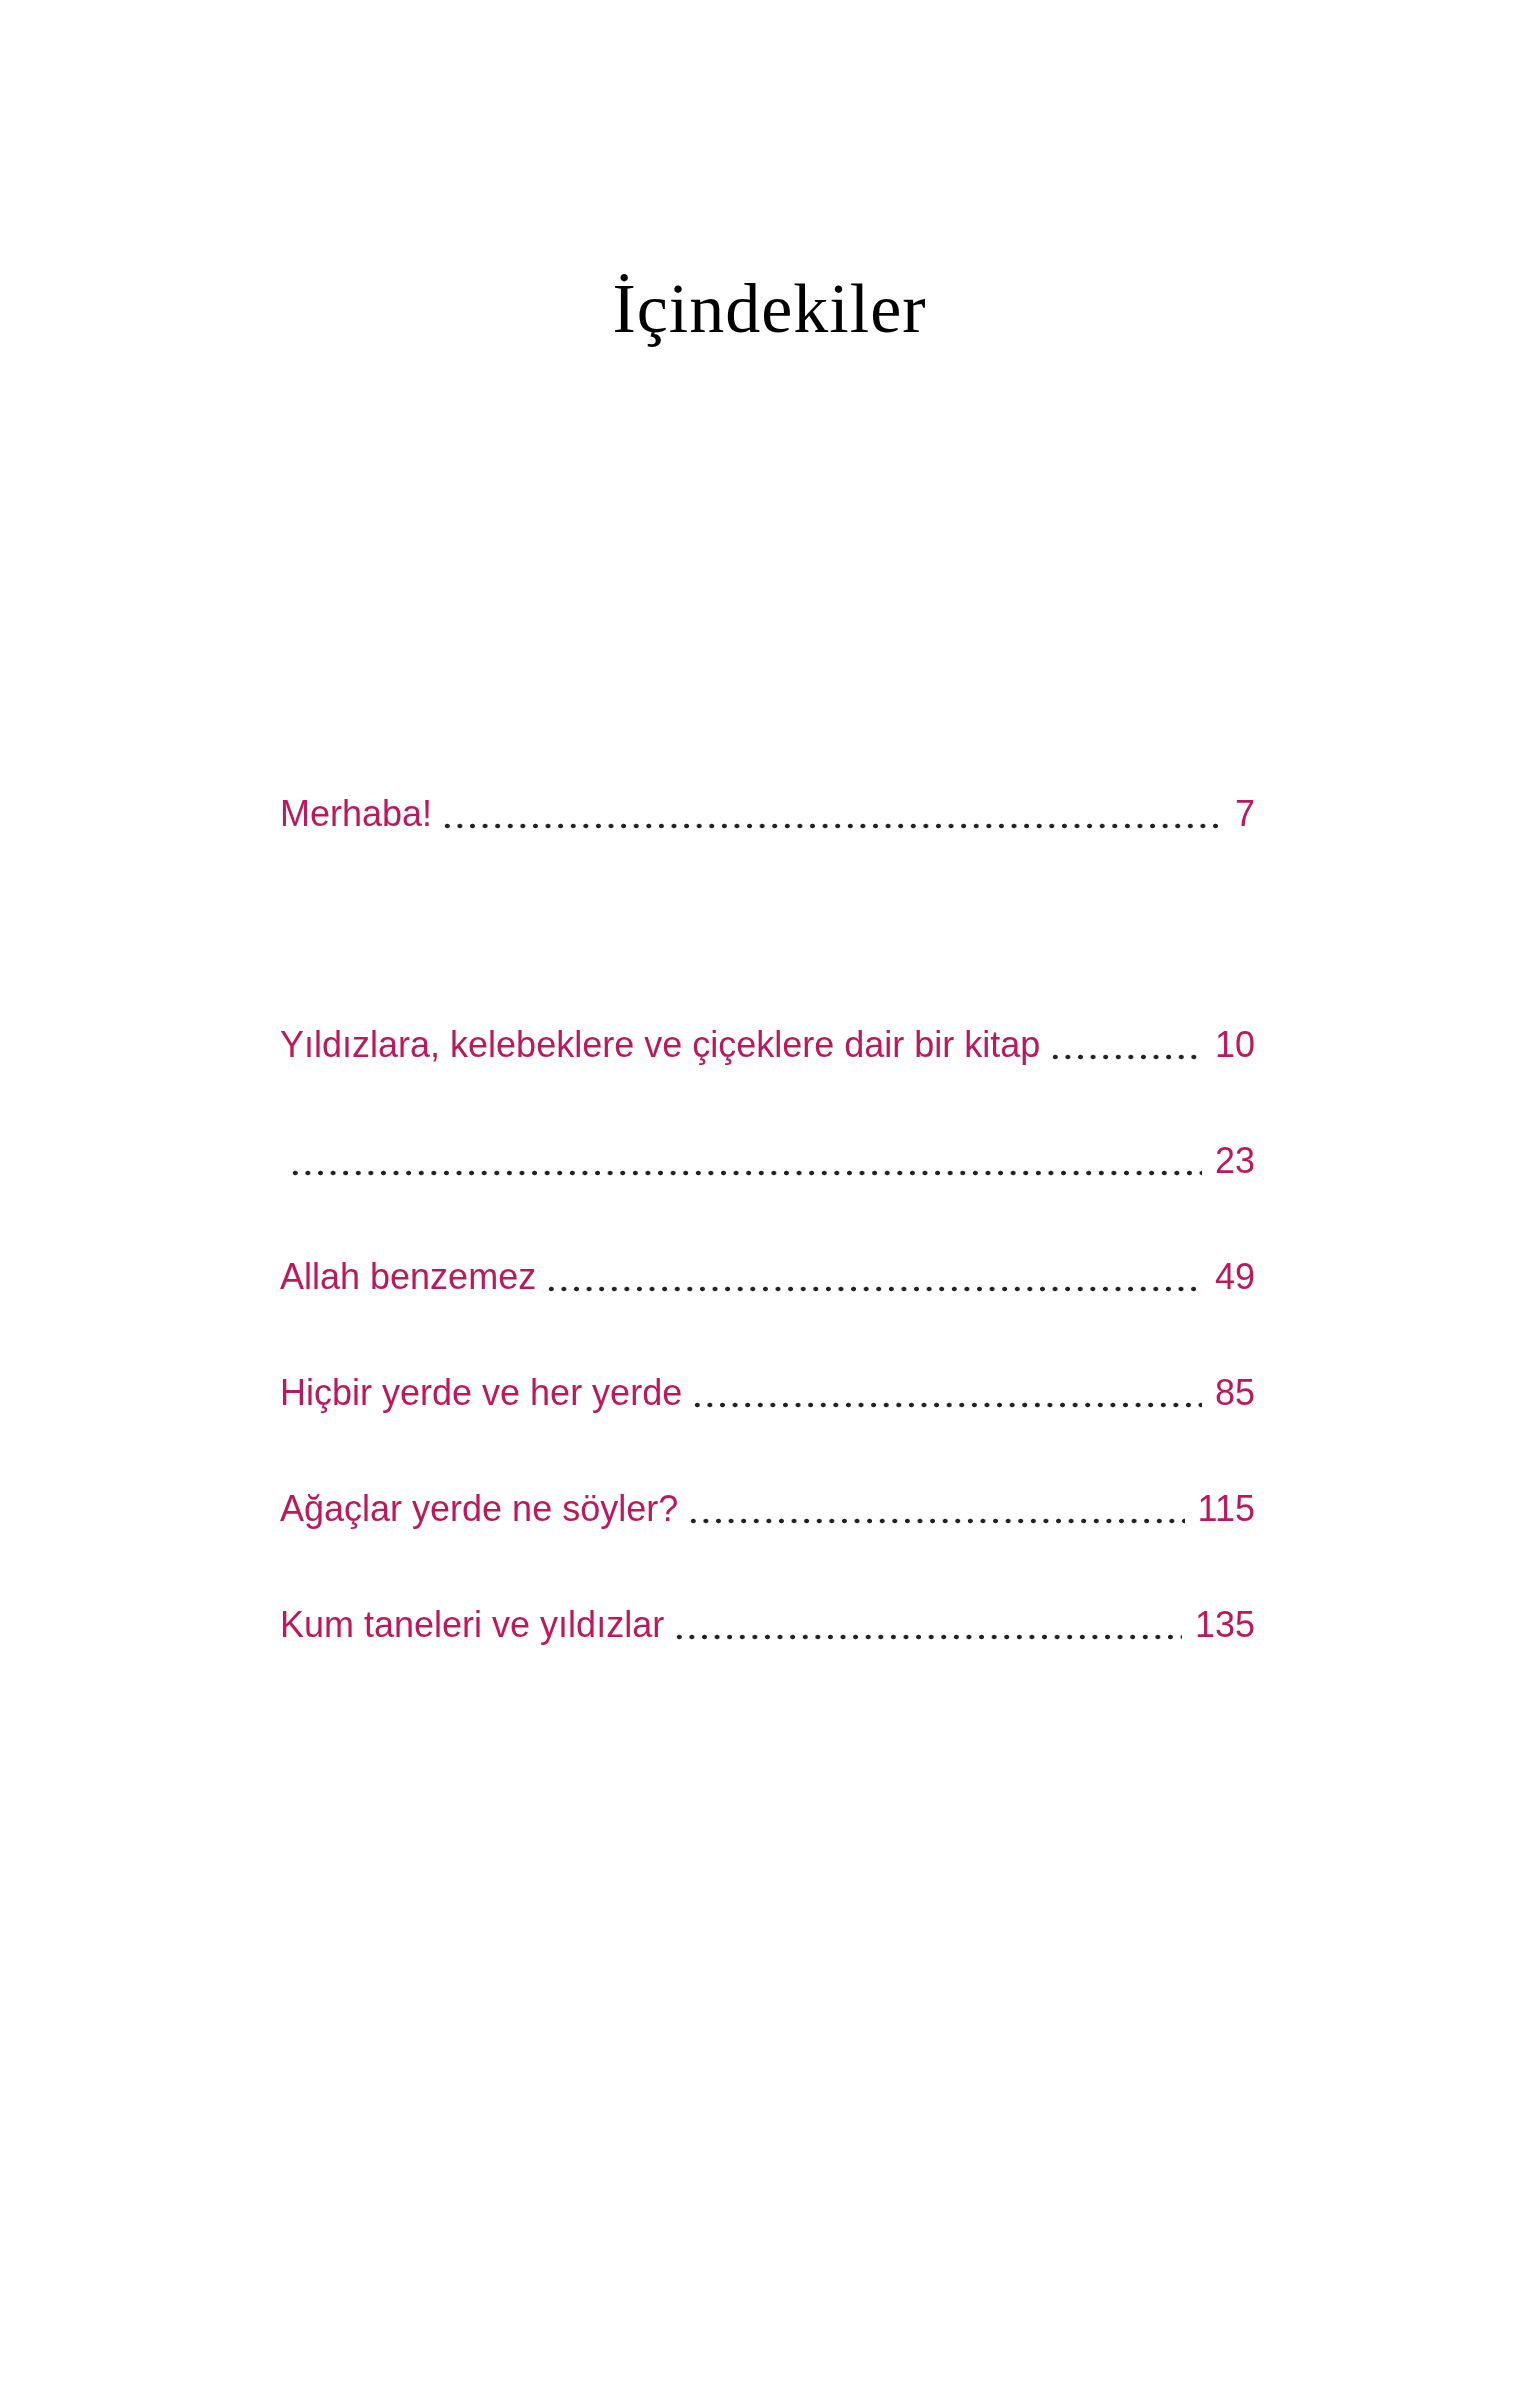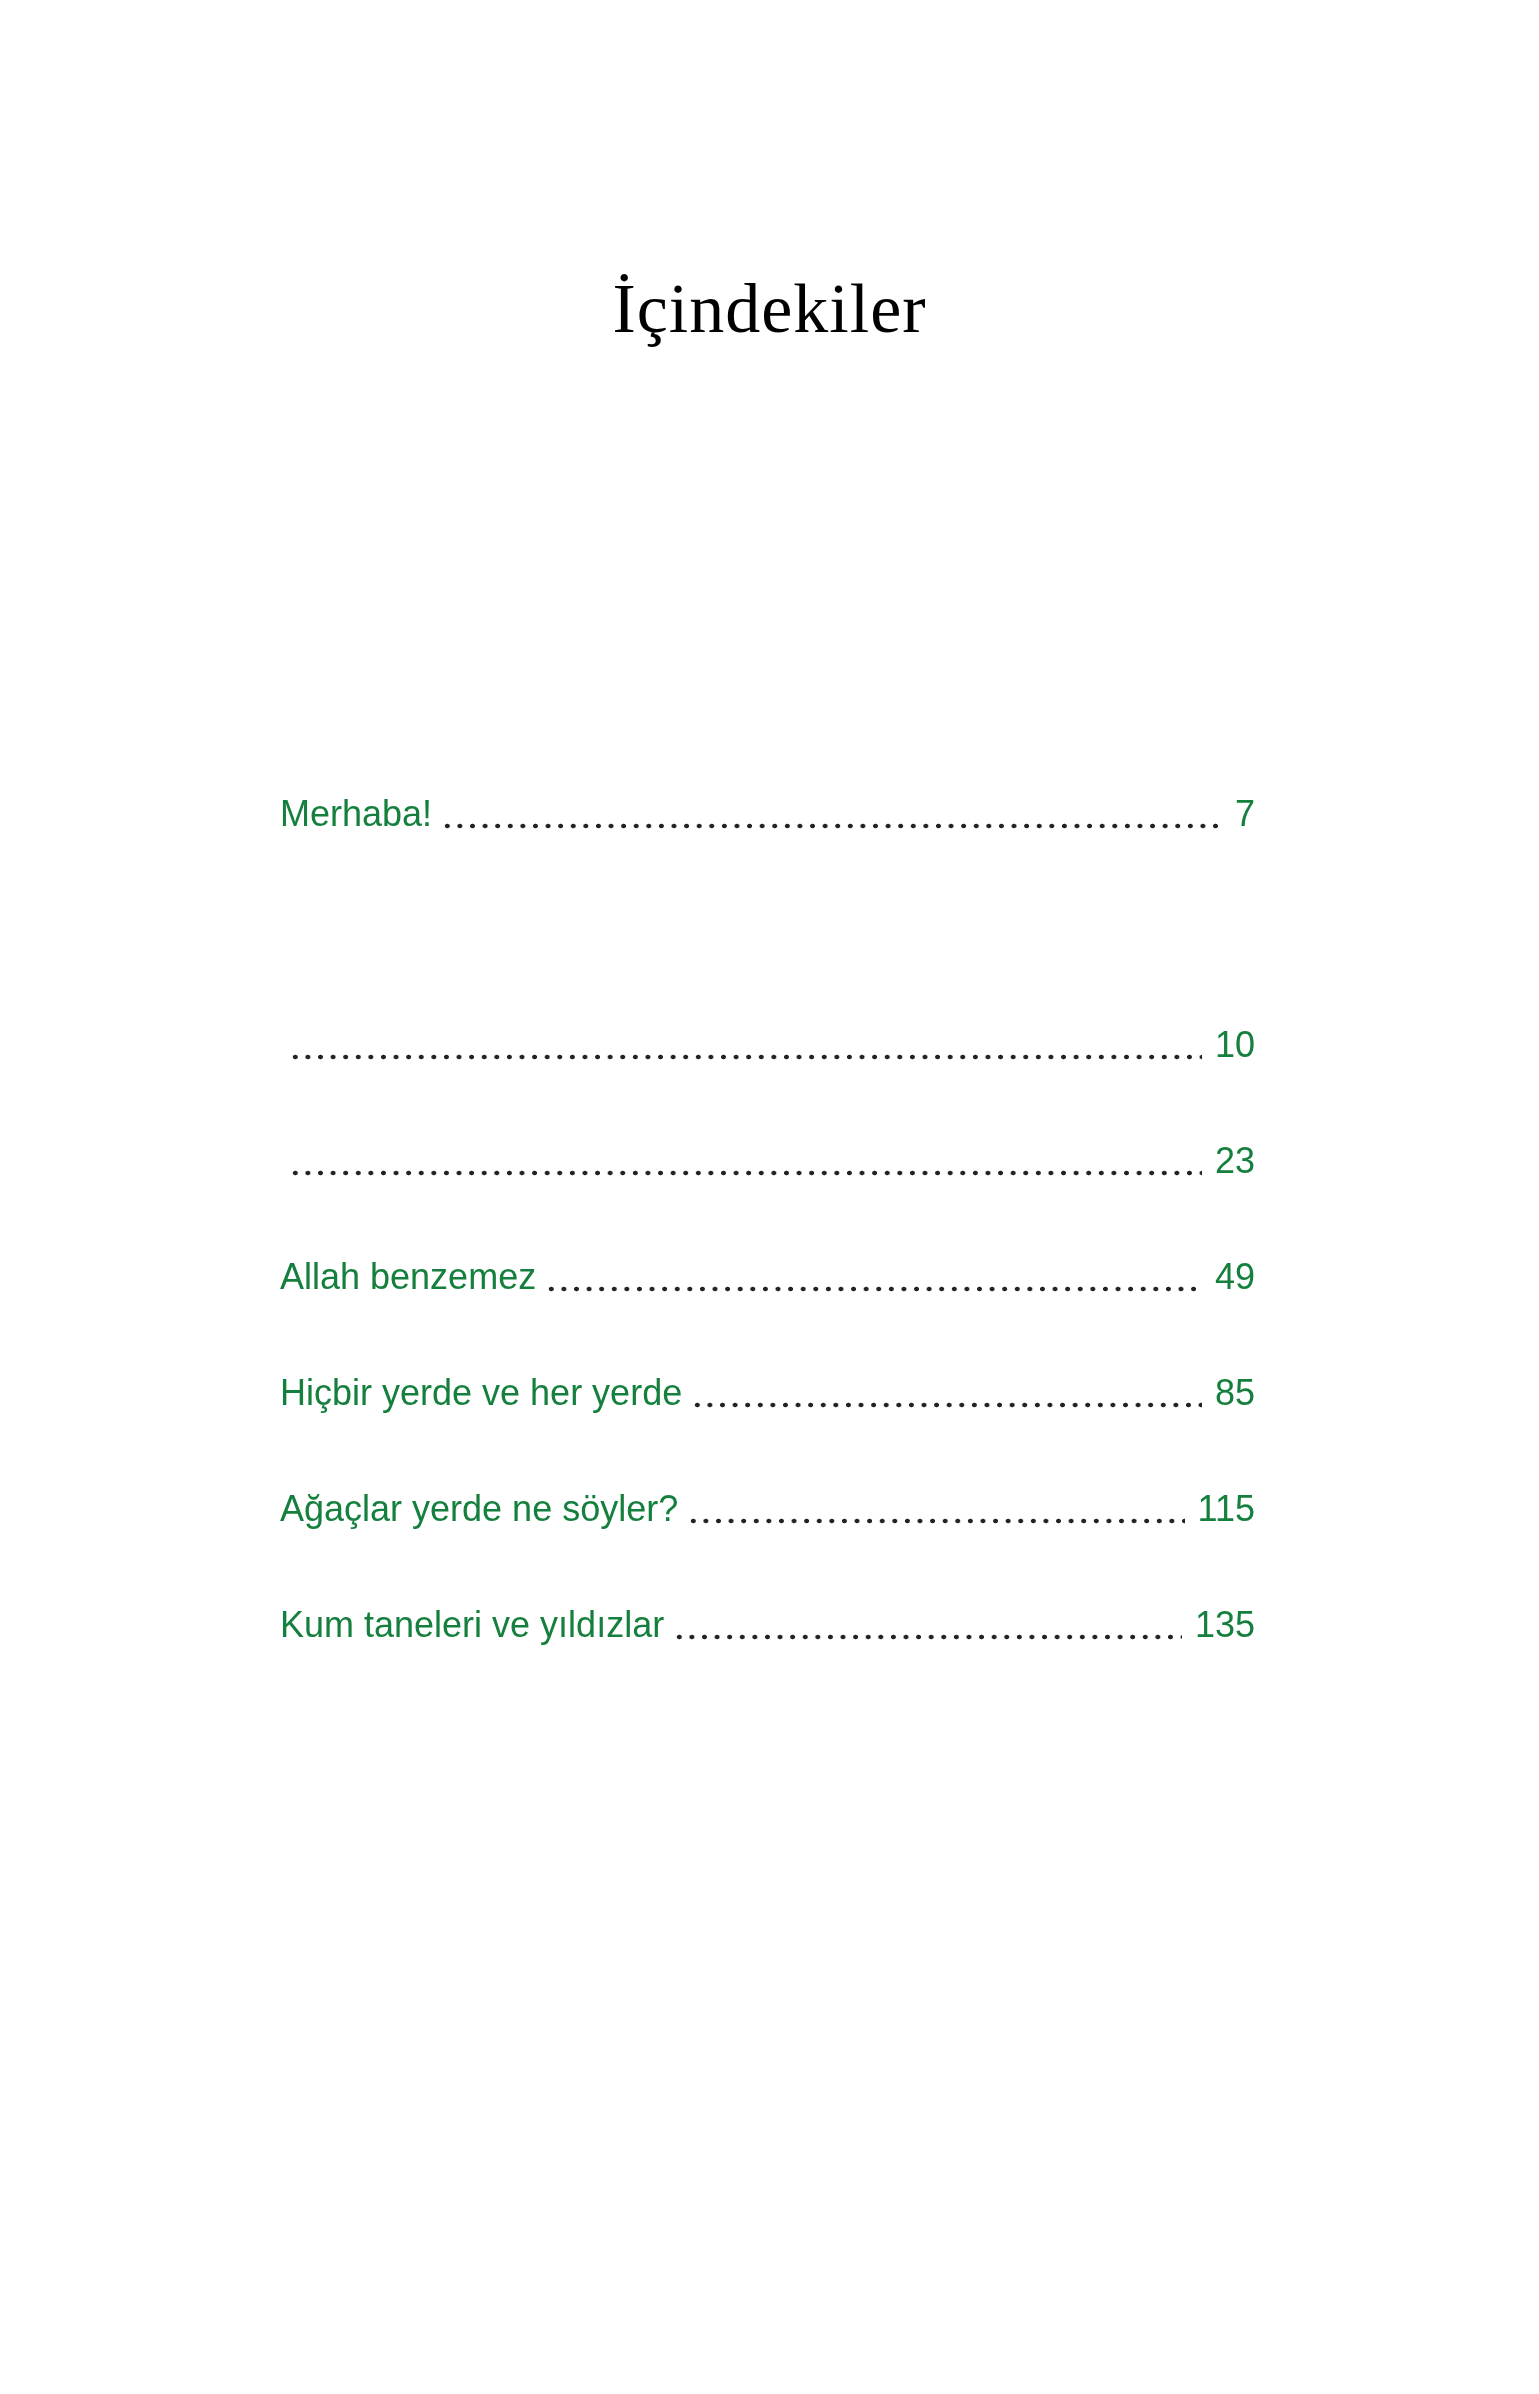--- a/index.html
+++ b/index.html
@@ -34,21 +34,21 @@
     top: 756px;
     left: 280px;
     right: 284px;
   }
   .toc-row {
     display: flex;
     align-items: baseline;
     height: 116px;
     line-height: 116px;
     font-size: 36px;
-    color: #15803d;
+    color: #be185d;
     white-space: nowrap;
   }
   
   .toc-row:nth-child(2) {
     margin-top: 115px;
   }
   .toc-label {
     flex: 0 0 auto;
   }
   .toc-leader {
@@ -72,20 +72,21 @@
   <h1 class="doc-title">İçindekiler</h1>
 
   <div class="toc">
   <div class="toc-row">
     <span class="toc-label">Merhaba!</span>
     <span class="toc-leader"></span>
     <span class="toc-page">7</span>
   </div>
 
   <div class="toc-row">
+    <span class="toc-label">Yıldızlara, kelebeklere ve çiçeklere dair bir kitap</span>
     <span class="toc-leader"></span>
     <span class="toc-page">10</span>
   </div>
 
   <div class="toc-row">
     <span class="toc-leader"></span>
     <span class="toc-page">23</span>
   </div>
 
 

